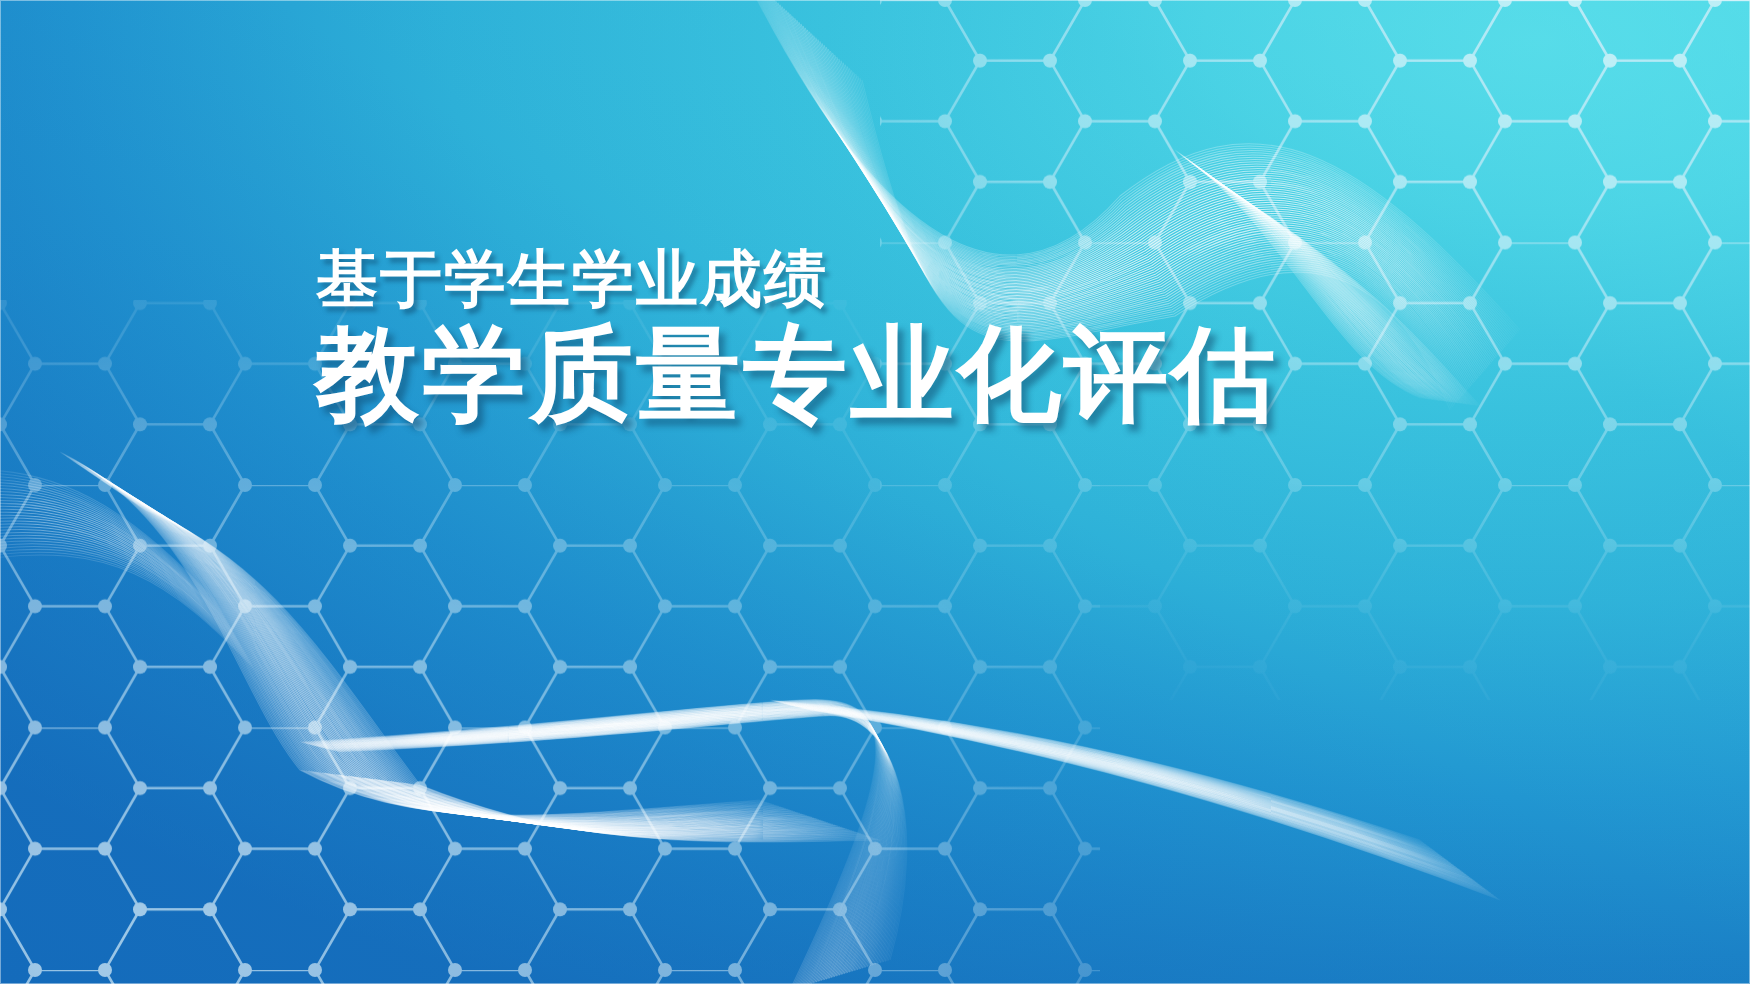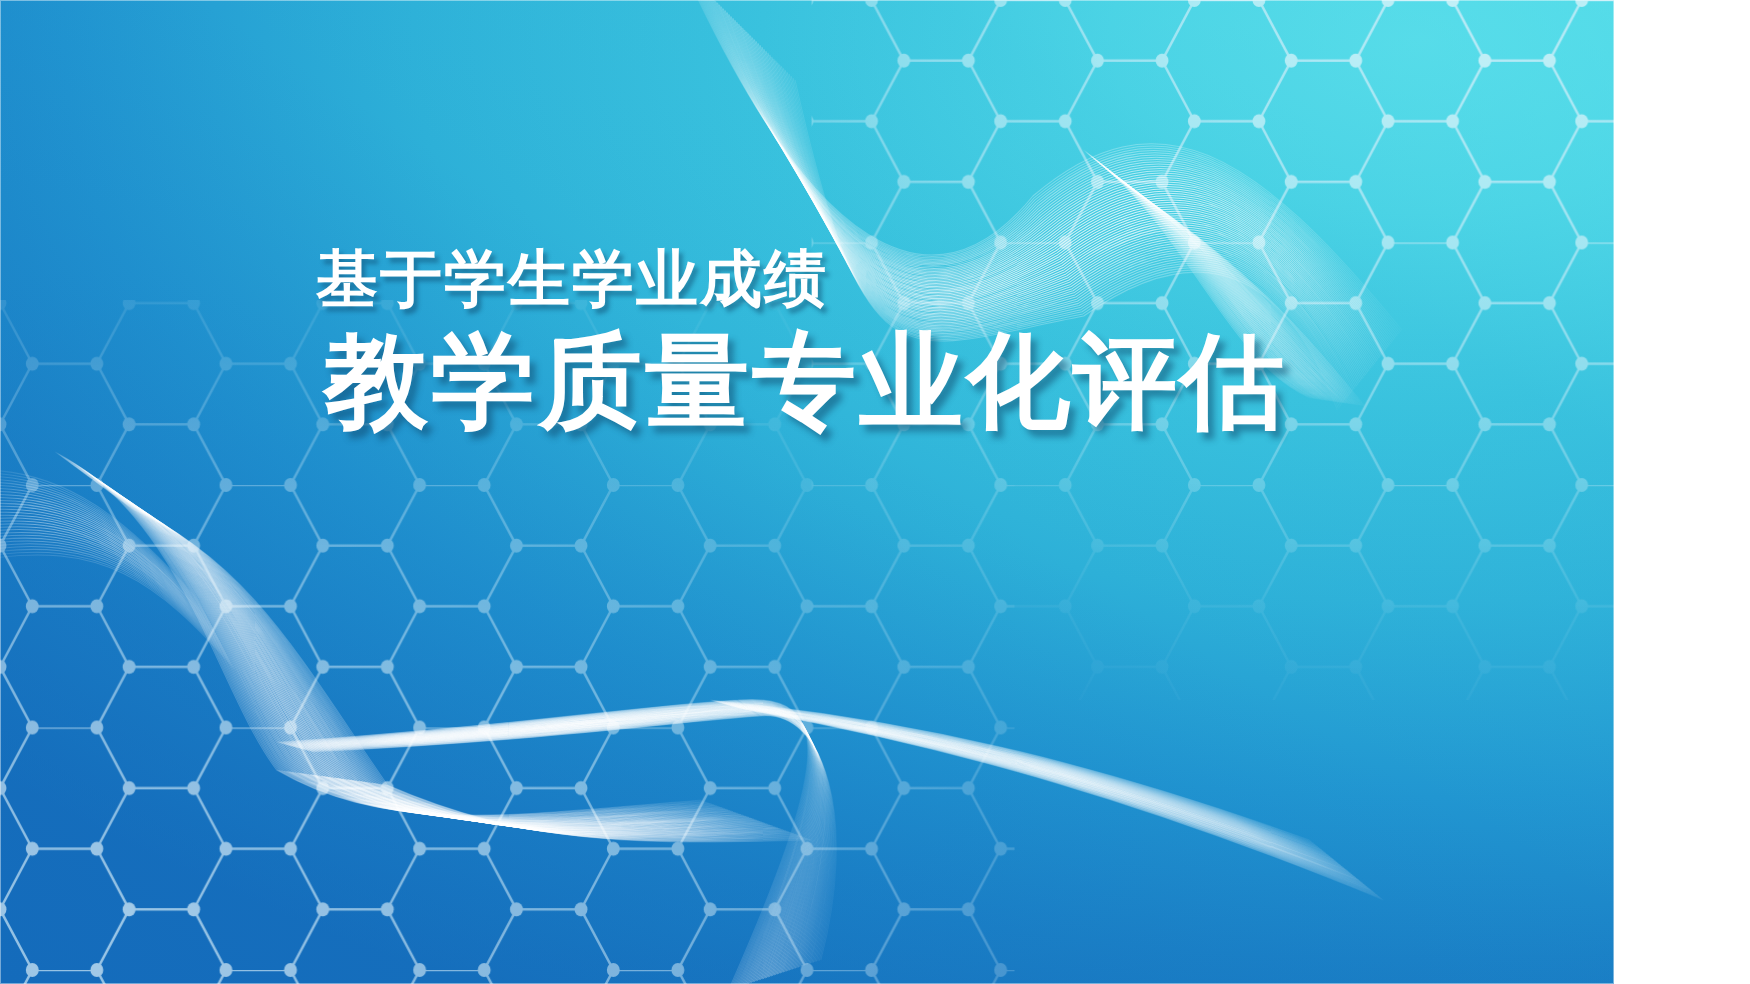--- a/index.html
+++ b/index.html
@@ -6,21 +6,21 @@
     margin: 0;
     padding: 0;
     background: #ffffff;
   }
   body {
     font-family: "Liberation Sans", "DejaVu Sans", sans-serif;
   }
 
   #slide {
     position: relative;
-    width: 1614px;
+    width: 1750px;
     height: 984px;
     overflow: hidden;
     background: #a21caf;
     box-sizing: border-box;
   }
 
   
   .bg-base {
     position: absolute;
     inset: 0;
@@ -83,21 +83,22 @@
     margin: 0 0 6px 4px;
   }
   .title {
     font-size: 104px;
     font-weight: 700;
     line-height: 1.08;
     letter-spacing: 3px;
     color: #ffffff;
     text-shadow: 6px 7px 6px rgba(10,60,95,0.45);
     white-space: nowrap;
-    margin: 12px;
+    margin: 3px;
+    font-family: Liberation Serif, serif;
   }
 
   
   .frame {
     position: absolute;
     inset: 0;
     border: 1px solid rgba(255,255,255,0.42);
     pointer-events: none;
     z-index: 60;
   }

